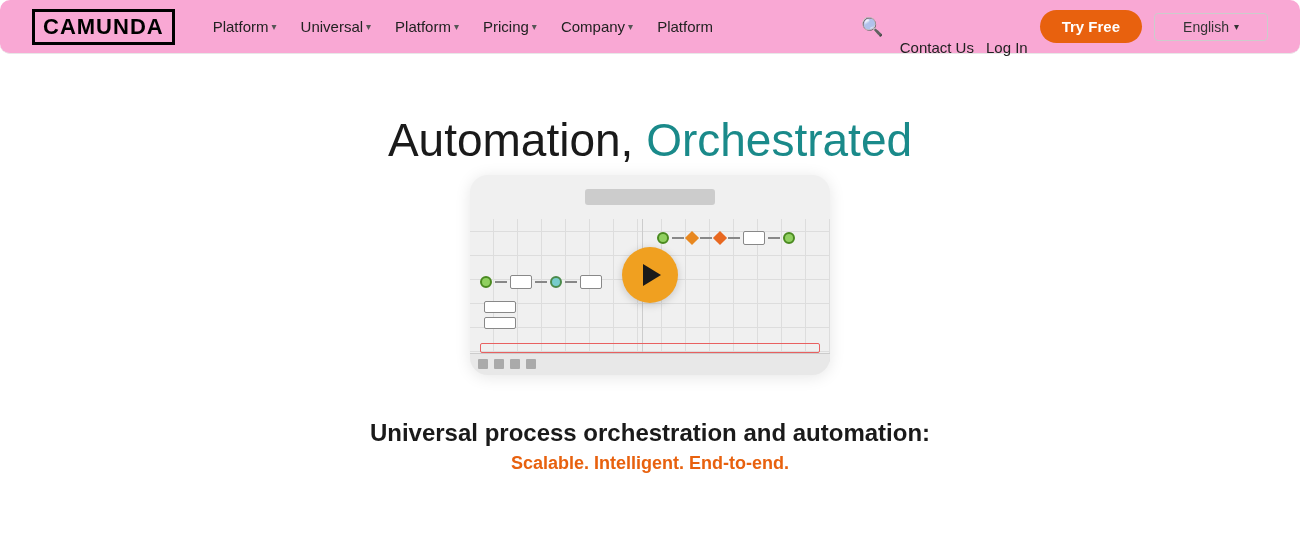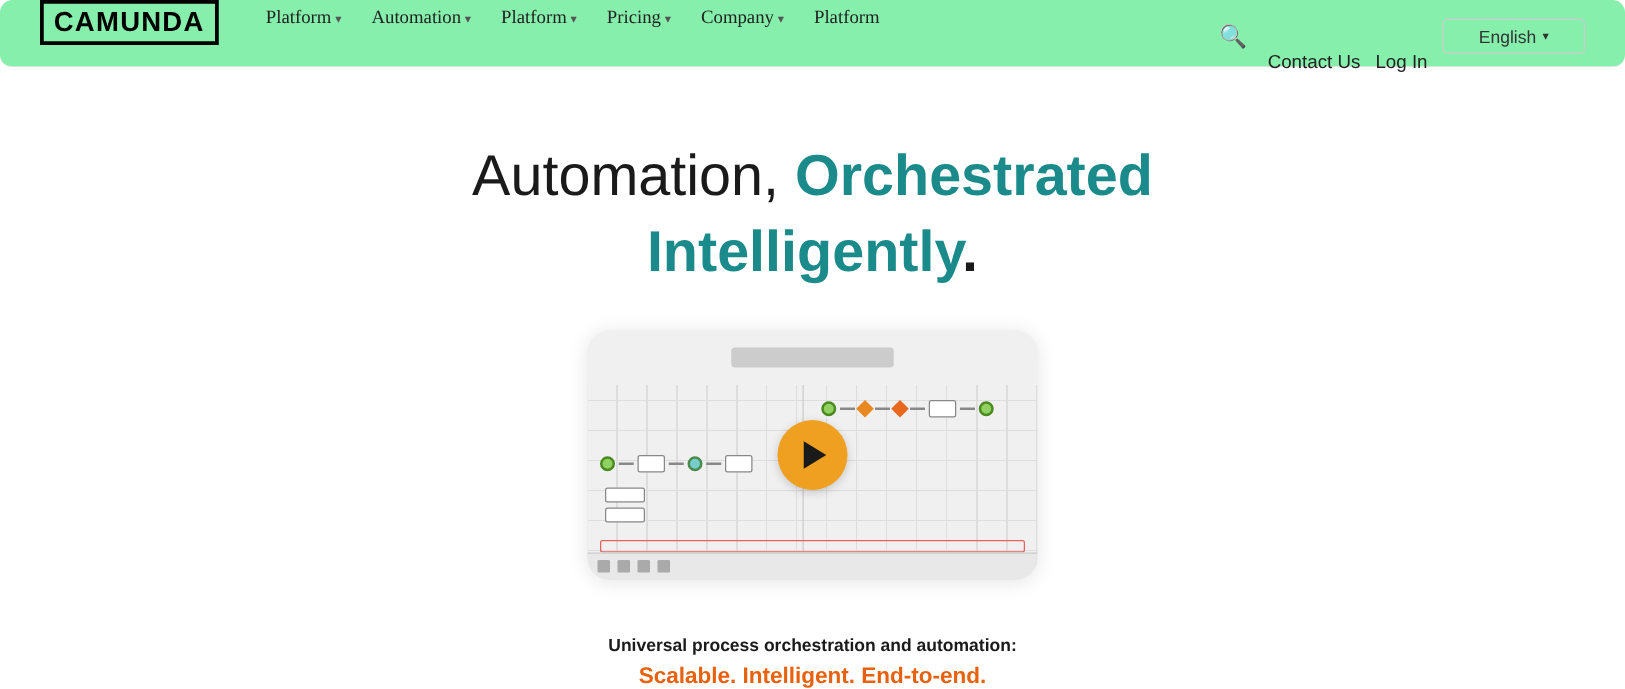--- a/index.html
+++ b/index.html
@@ -1,25 +1,25 @@
 <!DOCTYPE html>
 <html><head>
   <meta charset="utf-8">
   <style>
     * { margin: 0; padding: 0; box-sizing: border-box; }
     body { font-family: -apple-system, BlinkMacSystemFont, 'Segoe UI', Arial, sans-serif; background: #fff; width: 1300px; }
 
     
     nav {
       display: flex;
-      align-items: flex-start;
+      align-items: center;
       padding: 0 32px;
       height: 54px;
       border-bottom: 1px solid #e8e8e8;
-      background: #86efac;
+      background: #f9a8d4;
       border-radius: 10px;
     }
     .logo {
       font-weight: 900;
       font-size: 22px;
       letter-spacing: 1px;
       color: #000;
       border: 3px solid #000;
       padding: 2px 8px;
       margin-right: 28px;
@@ -34,21 +34,20 @@
     }
     .nav-item {
       display: flex;
       align-items: center;
       gap: 3px;
       padding: 6px 10px;
       font-size: 15px;
       color: #222;
       cursor: pointer;
       white-space: nowrap;
-      font-family: Liberation Serif, serif;
     }
     .nav-item .chevron {
       font-size: 10px;
       color: #555;
     }
     .nav-right {
       display: flex;
       align-items: center;
       gap: 12px;
     }
@@ -107,21 +106,21 @@
       line-height: 1.15;
       margin-bottom: 8px;
     }
     .hero-title-line2 {
       font-size: 46px;
       font-weight: 400;
       color: #1a1a1a;
       line-height: 1.15;
       margin-bottom: 36px;
     }
-    .teal { color: #1a8a8a; font-weight: 700; }
+    .teal { color: #1a8a8a; font-weight: 400; }
     .dot-black { color: #1a1a1a; font-weight: 700; }
 
     
     .video-container {
       width: 360px;
       height: 200px;
       background: #f0f0f0;
       border-radius: 18px;
       position: relative;
       overflow: hidden;
@@ -265,21 +264,21 @@
       position: absolute;
       bottom: 22px; left: 10px; right: 10px;
       height: 10px;
       border: 1.5px solid #e86060;
       border-radius: 2px;
       background: transparent;
     }
 
     
     .hero-subtitle {
-      font-size: 14px;
+      font-size: 24px;
       font-weight: 700;
       color: #1a1a1a;
       margin-bottom: 6px;
     }
     .hero-subtitle-colored {
       font-size: 18px;
       color: #e8610e;
       font-weight: 700;
     }
   </style>
@@ -288,21 +287,21 @@
 
 <nav>
   <div class="logo">CAMUNDA</div>
 
   <div class="nav-links">
     <div class="nav-item">
       <span>Platform</span>
       <span class="chevron">▾</span>
     </div>
     <div class="nav-item">
-      <span>Automation</span>
+      <span>Universal</span>
       <span class="chevron">▾</span>
     </div>
     <div class="nav-item">
       <span>Platform</span>
       <span class="chevron">▾</span>
     </div>
     <div class="nav-item">
       <span>Pricing</span>
       <span class="chevron">▾</span>
     </div>
@@ -314,33 +313,31 @@
       <span>Platform</span>
     </div>
   </div>
 
   <div class="nav-right">
     <button class="search-icon-btn">
       <span>🔍</span>
     </button>
     <span class="contact-link">Contact Us</span>
     <span class="login-link">Log In</span>
+    <button class="try-free-btn">Try Free</button>
     <div class="lang-select">
       <span>English</span>
       <span class="lang-chevron">▾</span>
     </div>
   </div>
 </nav>
 
 <section class="hero">
   <div class="hero-title">
     <span>Automation, </span><span class="teal">Orchestrated</span>
-  </div>
-  <div class="hero-title-line2">
-    <span class="teal">Intelligently</span><span class="dot-black">.</span>
   </div>
 
   <div class="video-container">
     <div class="video-inner">
       <div class="vid-topbar"></div>
       <div class="vid-grid"></div>
       <div class="vid-left-panel">
 
         <div class="bpmn-row1">
           <div class="bpmn-circle green"></div>

